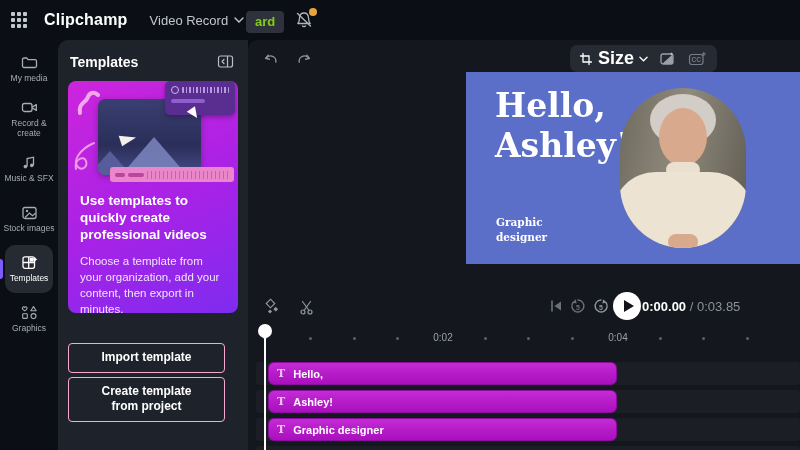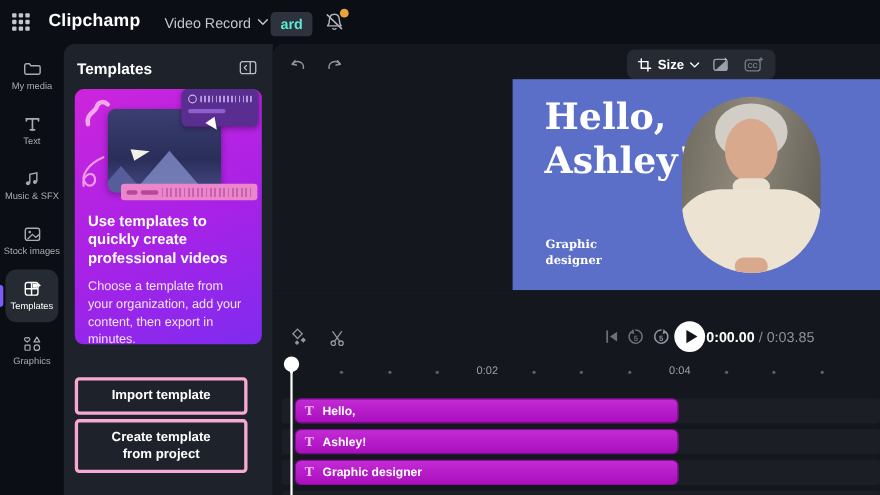--- a/index.html
+++ b/index.html
@@ -6,21 +6,21 @@
   html,body { width:800px; height:450px; overflow:hidden; background:#0b0e14;
     font-family:"Liberation Sans", sans-serif; }
   #app { position:relative; width:800px; height:450px; overflow:hidden; color:#e8eaee; }
 
   
   .topbar { position:absolute; left:0; top:0; width:800px; height:40px; display:flex; align-items:center; }
   .waffle { display:grid; grid-template-columns:repeat(3,4px); grid-gap:2px; margin-left:11px; cursor:pointer; }
   .waffle span { width:4px; height:4px; background:#c3c7d0; border-radius:1px; }
   .app-name { margin-left:17px; font-size:16px; font-weight:bold; color:#fff; letter-spacing:.2px; }
   .project-menu { margin-left:22px; display:flex; align-items:center; gap:6px; color:#c2c6ce; font-size:13px; cursor:pointer; }
-  .partial-btn { position:absolute; left:246px; top:11px; background:#2e323c; color:#5eead4; font-size:13px; font-weight:bold;
+  .partial-btn { position:absolute; left:246px; top:11px; background:#2e323c; color:#84cc16; font-size:13px; font-weight:bold;
     border:none; border-radius:4px; padding:4px 9px 5px; line-height:1; cursor:pointer; }
   .bell-wrap { position:absolute; left:293px; top:9px; width:24px; height:24px; cursor:pointer; }
   .bell-badge { position:absolute; right:0px; top:-1px; width:8px; height:8px; border-radius:50%; background:#e8a33d; }
 
   
   .sidebar { position:absolute; left:0; top:40px; width:78px; height:410px; display:flex; flex-direction:column; padding-top:4px; }
   .sb-item { width:58px; height:50px; display:flex; flex-direction:column; align-items:center; justify-content:center;
     gap:3px; color:#a6acb8; font-size:8.5px; text-align:center; line-height:1.15; cursor:pointer; position:relative; }
   .sb-item svg { flex:none; }
   .sb-item.active { color:#fff; }
@@ -56,31 +56,31 @@
     border-left:5px solid transparent; border-right:5px solid transparent; border-top:11px solid #fff; transform:rotate(-35deg); }
   .squiggle1 { position:absolute; left:8px; top:6px; }
   .squiggle2 { position:absolute; left:2px; top:58px; }
   .pink-bar { position:absolute; left:42px; bottom:3px; width:124px; height:15px; border-radius:3px; background:#ea86ca;
     display:flex; align-items:center; gap:3px; padding:0 5px; }
   .pink-dash { height:4px; border-radius:2px; background:#b9459c; }
   .pink-wave { flex:1; height:8px; background:repeating-linear-gradient(90deg,#c95fae 0 1.5px, transparent 1.5px 4px); }
   .promo-heading { padding:8px 12px 0 12px; font-size:13.5px; font-weight:bold; color:#fff; line-height:1.25; }
   .promo-body { padding:9px 12px 0 12px; font-size:11.5px; color:#f1e4fb; line-height:1.4; }
   .panel-btn { display:block; margin:0 10px; width:157px; background:transparent; color:#fff; font-size:12px; font-weight:bold;
-    font-family:"Liberation Sans",sans-serif; border:3px solid #f9a8d4; border-radius:4px; cursor:pointer; line-height:1.3; }
+    font-family:"Liberation Sans",sans-serif; border:1px solid #f9a8d4; border-radius:4px; cursor:pointer; line-height:1.3; }
   .btn-import { margin-top:30px; padding:6px 4px; }
   .btn-create { margin-top:4px; padding:6px 26px; }
 
   
   .canvas { position:absolute; left:248px; top:40px; width:552px; height:224px; background:#14171d; border-radius:10px 0 0 0; overflow:hidden; }
   .undo-redo { position:absolute; left:12px; top:10px; display:flex; gap:13px; }
   .icon-btn { background:none; border:none; cursor:pointer; line-height:0; padding:2px; }
   .size-toolbar { position:absolute; left:322px; top:5px; height:27px; background:#262a33; border-radius:7px;
     display:flex; align-items:center; padding:0 9px; gap:9px; }
-  .size-btn { display:flex; align-items:center; gap:5px; background:none; border:none; color:#fff; font-size:12px;
+  .size-btn { display:flex; align-items:center; gap:5px; background:none; border:none; color:#fff; font-size:18px;
     font-weight:bold; font-family:"Liberation Sans",sans-serif; cursor:pointer; }
   .stage { position:absolute; left:218px; top:32px; width:345px; height:192px; background:#5b6fc8; }
   .stage-heading { position:absolute; left:29px; top:14px; font-family:"DejaVu Serif", serif; font-weight:bold;
     font-size:33px; line-height:1.2; color:#fff; }
   .stage-subtitle { position:absolute; left:30px; top:143px; width:62px; font-family:"DejaVu Serif", serif;
     font-weight:bold; font-size:10.5px; line-height:1.45; color:#fff; }
   .stage-photo { position:absolute; left:154px; top:16px; width:126px; height:160px; border-radius:63px; overflow:hidden;
     background:linear-gradient(100deg,#6e6a5f 0%, #908a7c 45%, #5f5b52 100%); }
   .ph-hair { position:absolute; left:30px; top:6px; width:66px; height:52px; border-radius:50%; background:#d3cdc8; }
   .ph-face { position:absolute; left:39px; top:20px; width:48px; height:58px; border-radius:24px/29px; background:#d9a98e; }
@@ -154,28 +154,28 @@
 
   <div class="sidebar">
 
     <div class="sb-item">
       <svg class="ic" width="19" height="17" viewBox="0 0 18 17">
         <path d="M2 5.5 a1.5 1.5 0 0 1 1.5 -1.5 H6.2 l1.4 1.7 H14.5 a1.5 1.5 0 0 1 1.5 1.5 V12 a1.5 1.5 0 0 1 -1.5 1.5 H3.5 A1.5 1.5 0 0 1 2 12 Z" fill="none" stroke="#a6acb8" stroke-width="1.3"></path>
       </svg>
       <span class="sb-label">My media</span>
     </div>
 
-
     <div class="sb-item">
       <svg class="ic" width="19" height="17" viewBox="0 0 18 17">
-        <path d="M3.5 4 H14.5 M9 4 V14" fill="none" stroke="#a6acb8" stroke-width="1.5" stroke-linecap="round"></path>
-        <path d="M3.5 4 V6 M14.5 4 V6 M7 14 H11" fill="none" stroke="#a6acb8" stroke-width="1.5" stroke-linecap="round"></path>
-      </svg>
-      <span class="sb-label">Text</span>
-    </div>
+        <rect x="2" y="4.5" width="9.5" height="8" rx="2" fill="none" stroke="#a6acb8" stroke-width="1.3"></rect>
+        <path d="M11.5 8.2 L15.8 5.6 V11.4 L11.5 8.8" fill="none" stroke="#a6acb8" stroke-width="1.3" stroke-linejoin="round"></path>
+      </svg>
+      <span class="sb-label">Record &amp; create</span>
+    </div>
+
 
     <div class="sb-item">
       <svg class="ic" width="19" height="17" viewBox="0 0 18 17">
         <path d="M6.6 12.5 V4.5 L13 3.2 V11.2" fill="none" stroke="#a6acb8" stroke-width="1.3"></path>
         <circle cx="4.9" cy="12.6" r="1.8" fill="#a6acb8"></circle>
           <circle cx="11.3" cy="11.4" r="1.8" fill="#a6acb8"></circle>
       </svg>
       <span class="sb-label">Music &amp; SFX</span>
     </div>
 

